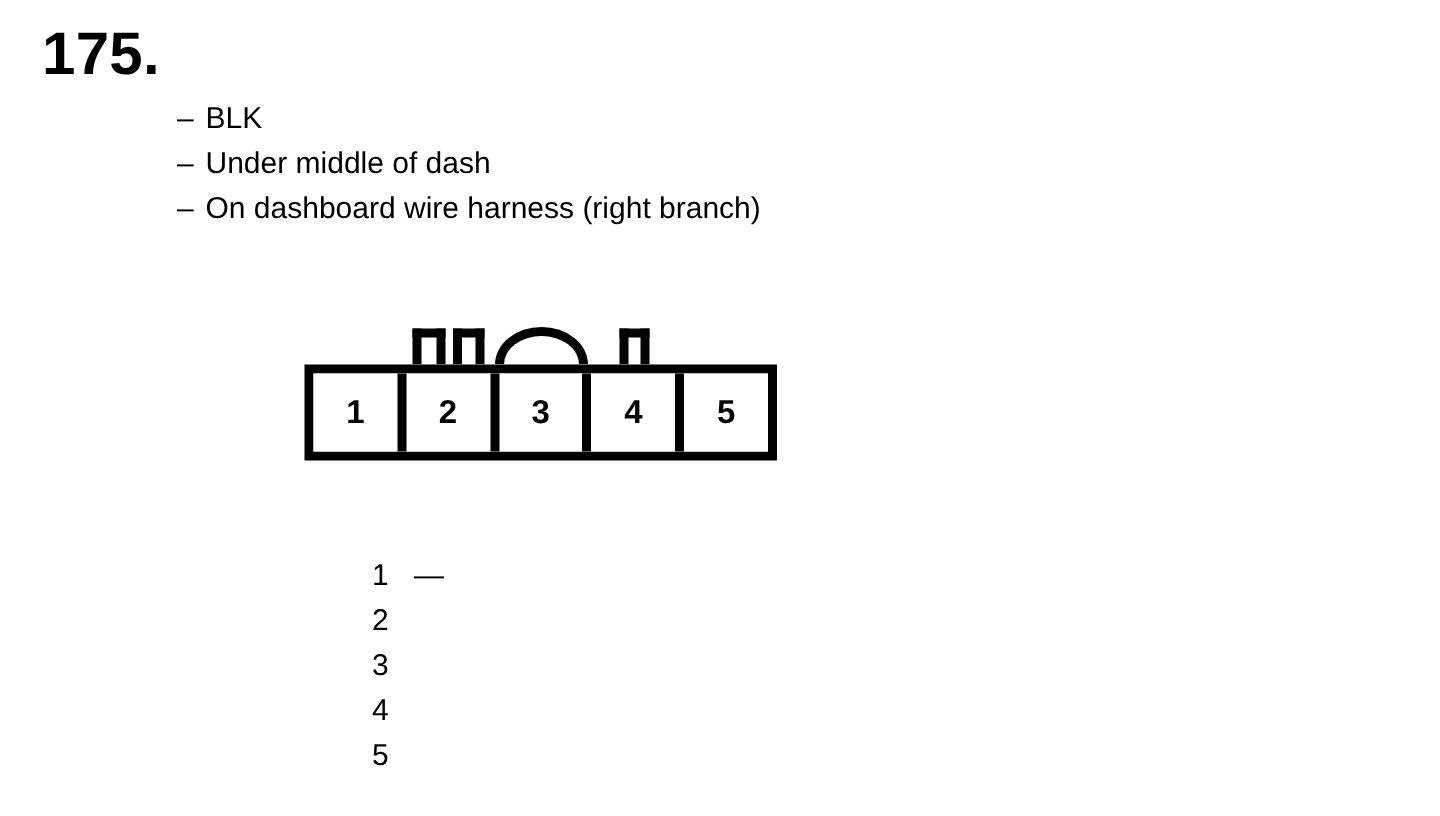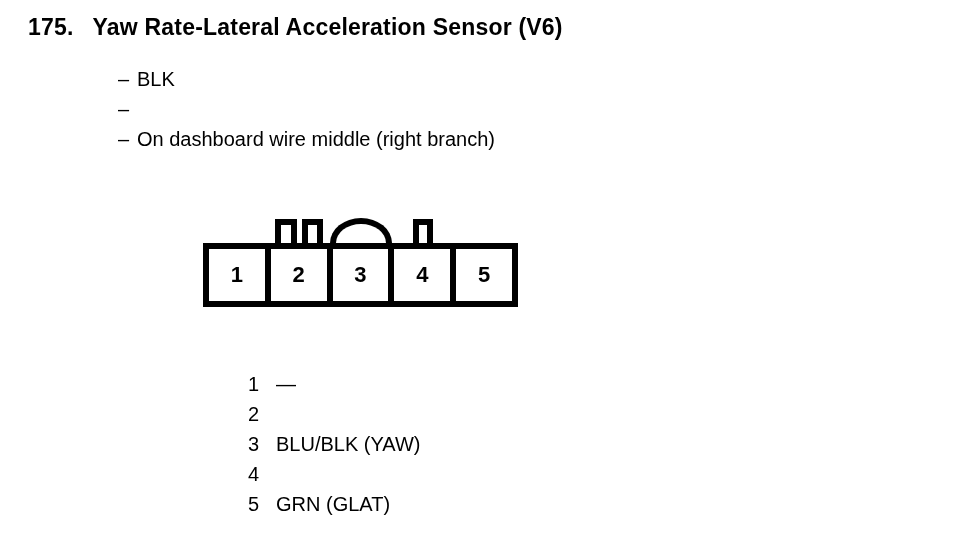--- a/index.html
+++ b/index.html
@@ -13,21 +13,21 @@
   }
 
   
   .title-row {
     position: absolute;
     left: 28px;
     top: 14px;
     display: flex;
     align-items: baseline;
     font-weight: bold;
-    font-size: 23px;
+    font-size: 40px;
     letter-spacing: 0.2px;
     white-space: nowrap;
     justify-content: flex-end;
   }
   .title-row .index { margin-right: 19px; }
 
   
   .notes {
     position: absolute;
     left: 118px;
@@ -99,34 +99,34 @@
     line-height: 30px;
   }
   .pin-row { display: flex; white-space: nowrap; }
   .pin-num { width: 28px; flex: 0 0 28px; }
 </style>
 </head>
 <body>
 
 <div class="title-row">
   <span class="index">175.</span>
-  <span class="text">Yaw Rate-Lateral Acceleration Sensor (V6)</span>
 </div>
 
 <div class="notes">
   <div class="note-line">
     <span class="note-dash">–</span>
     <span>BLK</span>
   </div>
   <div class="note-line">
     <span class="note-dash">–</span>
+    <span>Under middle of dash</span>
   </div>
   <div class="note-line">
     <span class="note-dash">–</span>
-    <span>On dashboard wire middle (right branch)</span>
+    <span>On dashboard wire harness (right branch)</span>
   </div>
 </div>
 
 <div class="connector-diagram">
   <div class="key-tab t1"></div>
   <div class="key-tab t2"></div>
   <div class="key-dome"></div>
   <div class="key-tab t3"></div>
   <div class="connector-body">
     <div class="pin-cell">1</div>
@@ -140,22 +140,20 @@
 <div class="pinout">
   <div class="pin-row">
     <span class="pin-num">1</span>
     <span class="pin-label">—</span>
   </div>
   <div class="pin-row">
     <span class="pin-num">2</span>
   </div>
   <div class="pin-row">
     <span class="pin-num">3</span>
-    <span class="pin-label">BLU/BLK (YAW)</span>
   </div>
   <div class="pin-row">
     <span class="pin-num">4</span>
   </div>
   <div class="pin-row">
     <span class="pin-num">5</span>
-    <span class="pin-label">GRN (GLAT)</span>
   </div>
 </div>
 
 </body></html>

